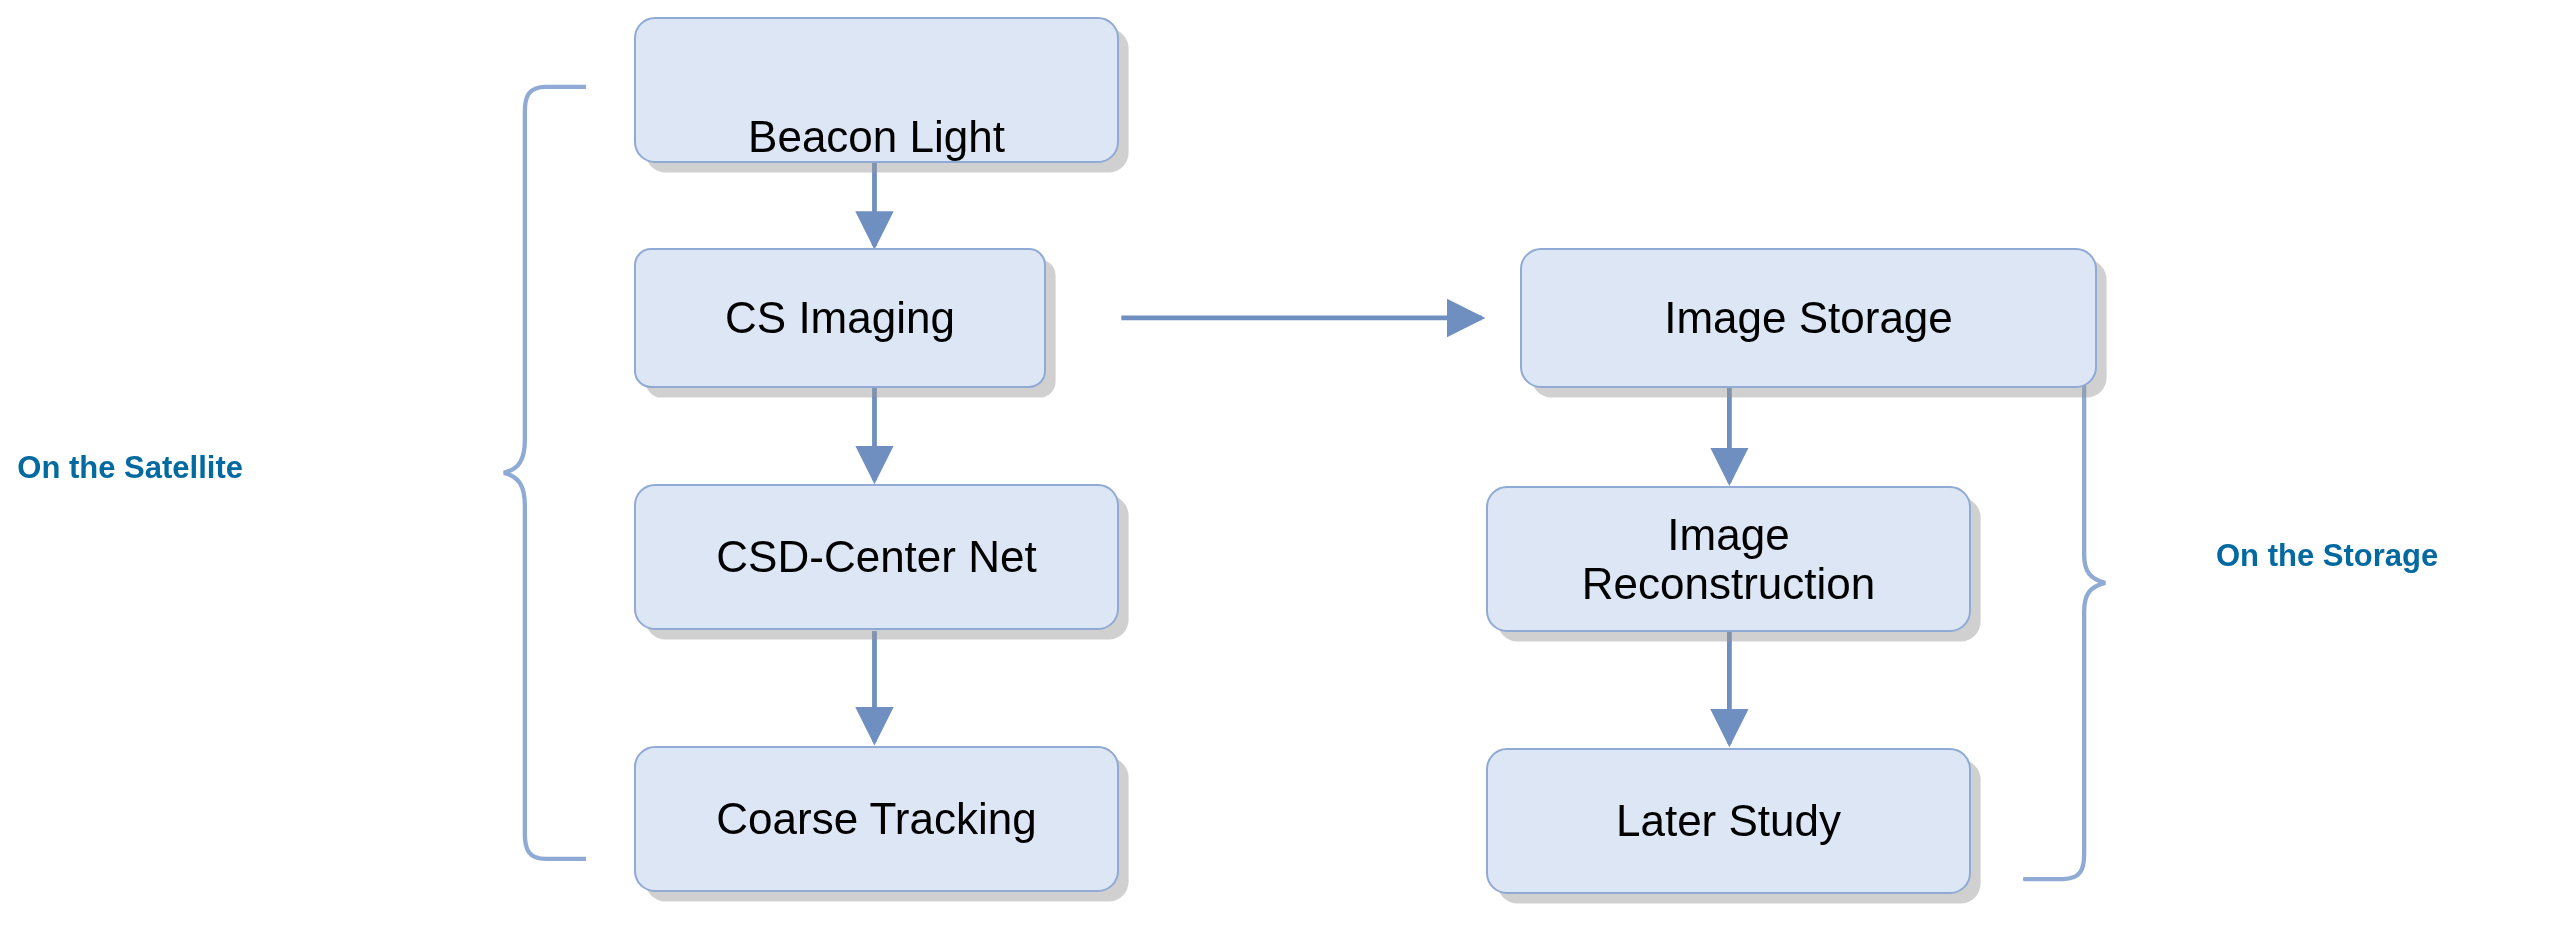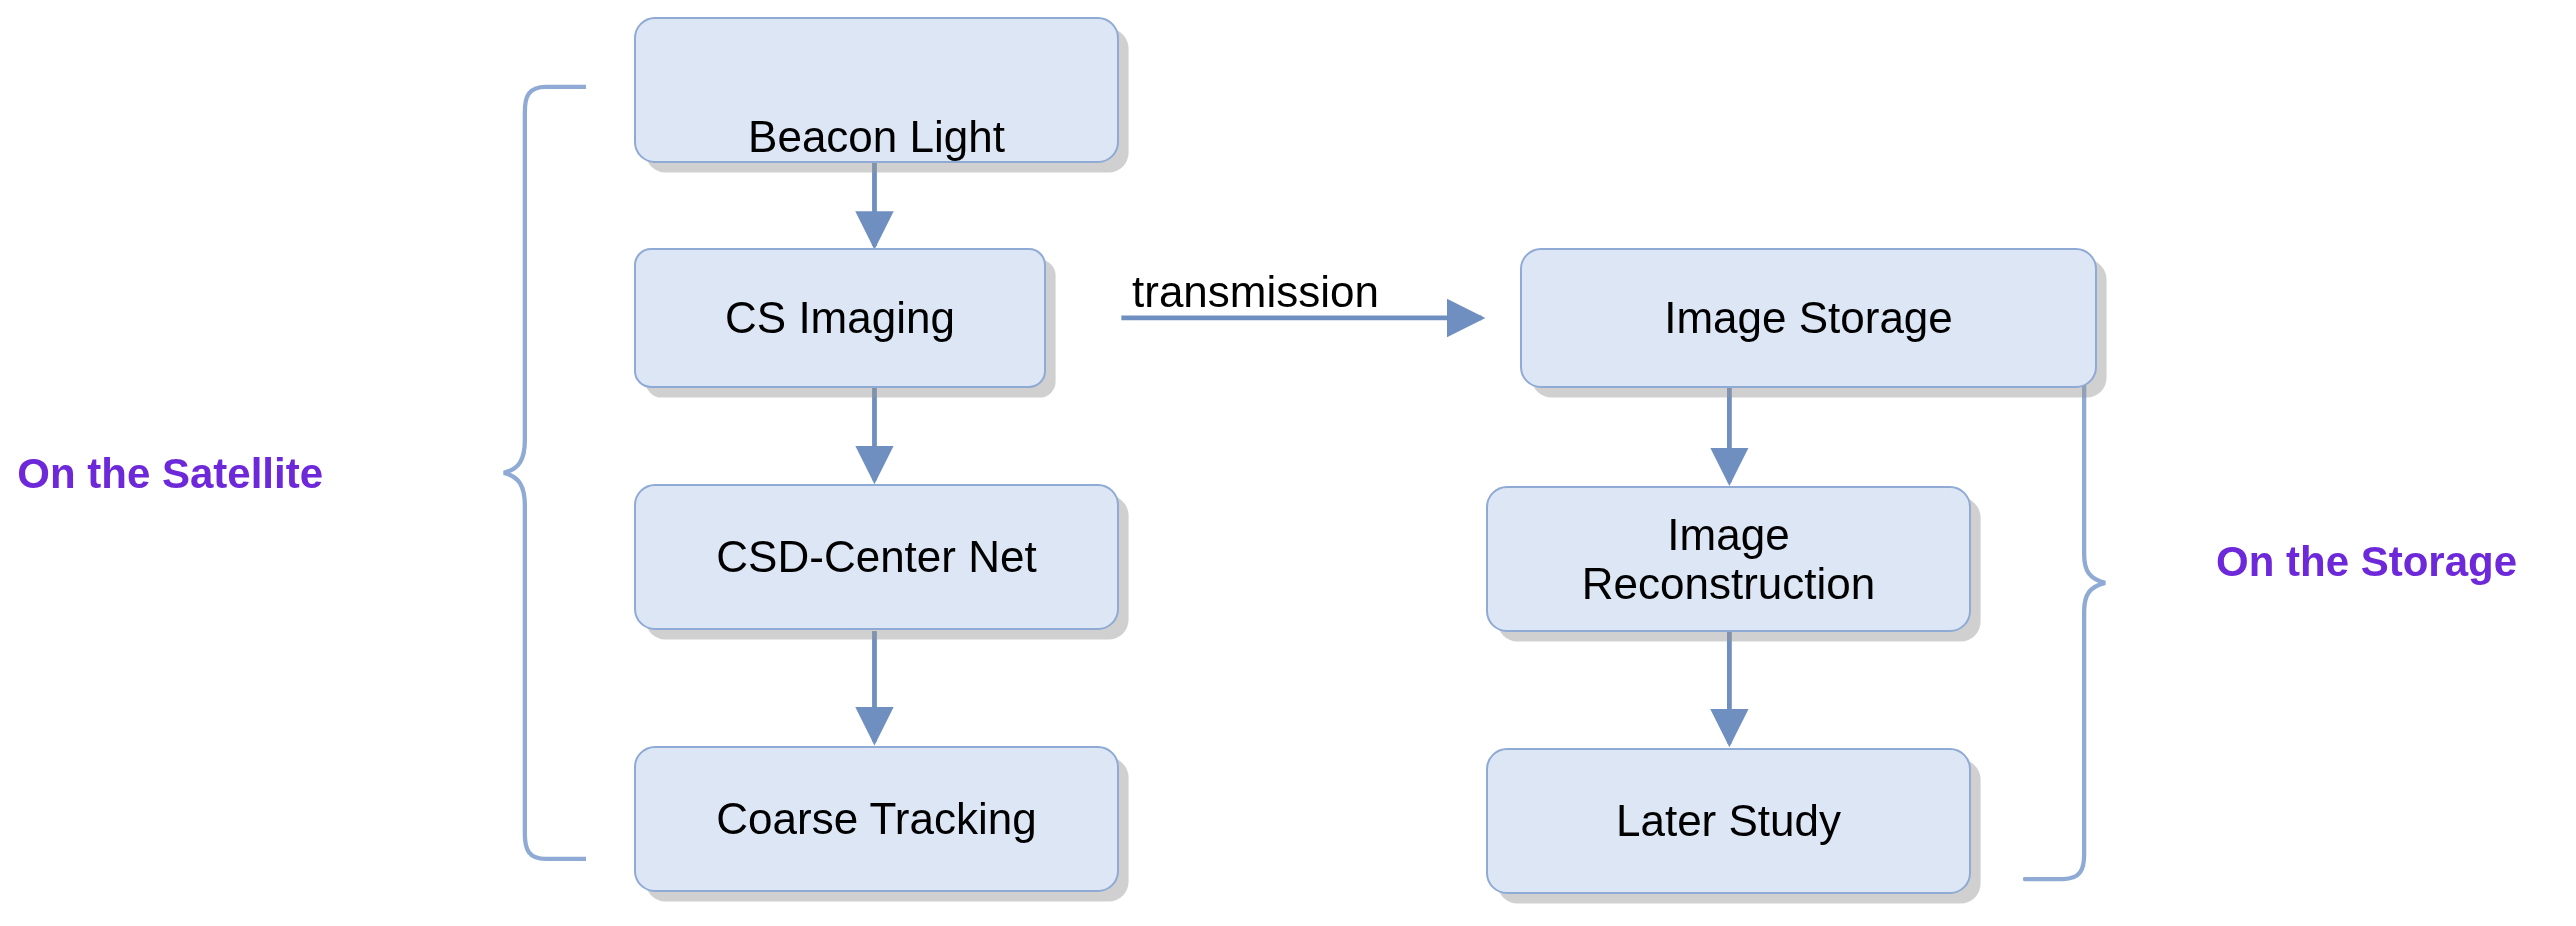--- a/index.html
+++ b/index.html
@@ -26,23 +26,23 @@
     line-height:1.12;
     letter-spacing:0px;
     z-index:4;
   }
   .node .lbl{display:block;padding:0 9.6px;white-space:pre-line;}
 
   
   .brace{position:absolute;z-index:2;}
   .group-label{
     position:absolute;
-    font-size:42px;
+    font-size:31px;
     font-weight:bold;
-    color:#6d28d9;
+    color:#0369a1;
     white-space:nowrap;
     z-index:3;
   }
 
   
   .conn{position:absolute;z-index:1;overflow:visible;}
 
   .edge-label{
     position:absolute;
     font-size:44px;
@@ -97,21 +97,20 @@
 
     <line x1="910" y1="657" x2="910" y2="772" stroke="#6f8fc0" stroke-width="5" marker-end="url(#ah)"></line>
 
     <line x1="1167" y1="331" x2="1542" y2="331" stroke="#6f8fc0" stroke-width="5" marker-end="url(#ah)"></line>
 
     <line x1="1800" y1="402" x2="1800" y2="502" stroke="#6f8fc0" stroke-width="5" marker-end="url(#ah)"></line>
 
     <line x1="1800" y1="657" x2="1800" y2="774" stroke="#6f8fc0" stroke-width="5" marker-end="url(#ah)"></line>
   </svg>
 
-  <div class="edge-label" style="left:1132px;top:267px;">transmission</div>
 
   <div class="node" style="left:634px;top:17.3px;width:485px;height:146px;align-items:flex-end;">
     <span class="lbl">Beacon Light</span>
   </div>
 
   <div class="node" style="left:634px;top:248px;width:412px;height:140px;border-radius:17px;">
     <span class="lbl">CS Imaging</span>
   </div>
 
   <div class="node" style="left:634px;top:484px;width:485px;height:146px;">

